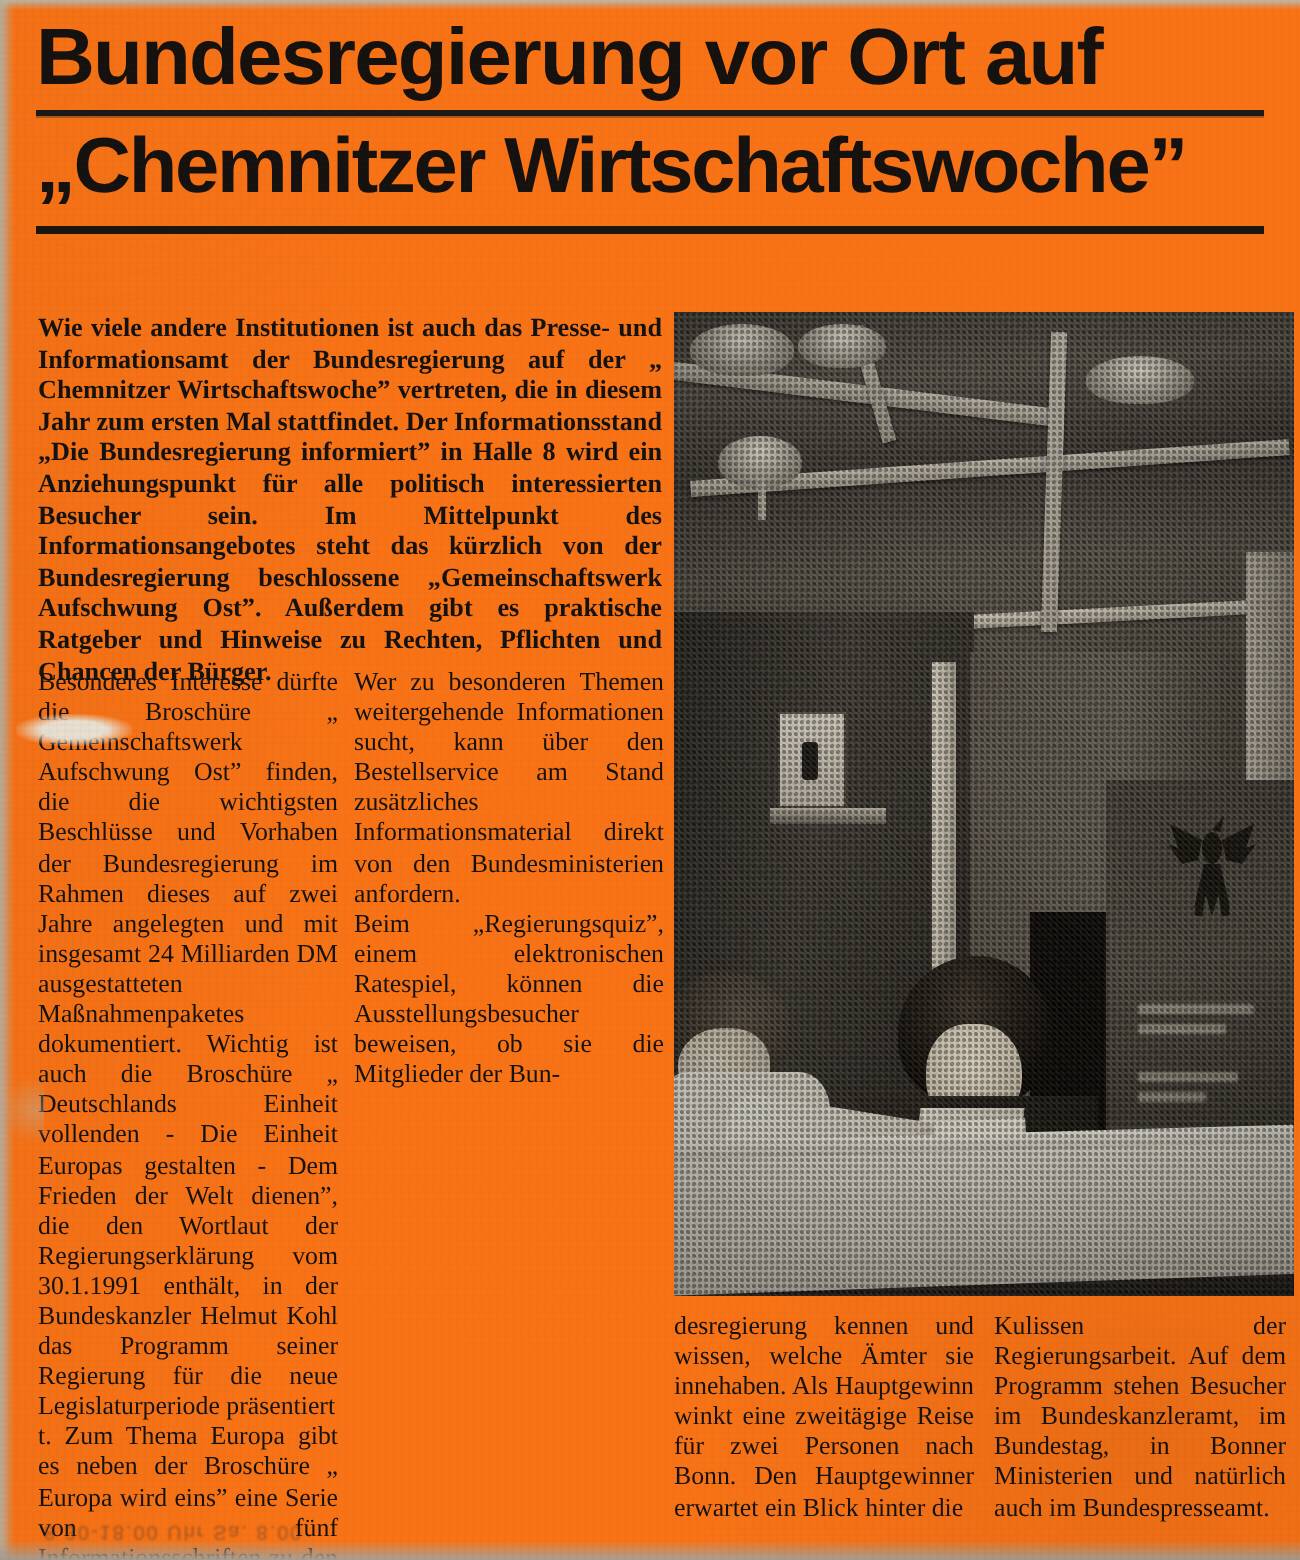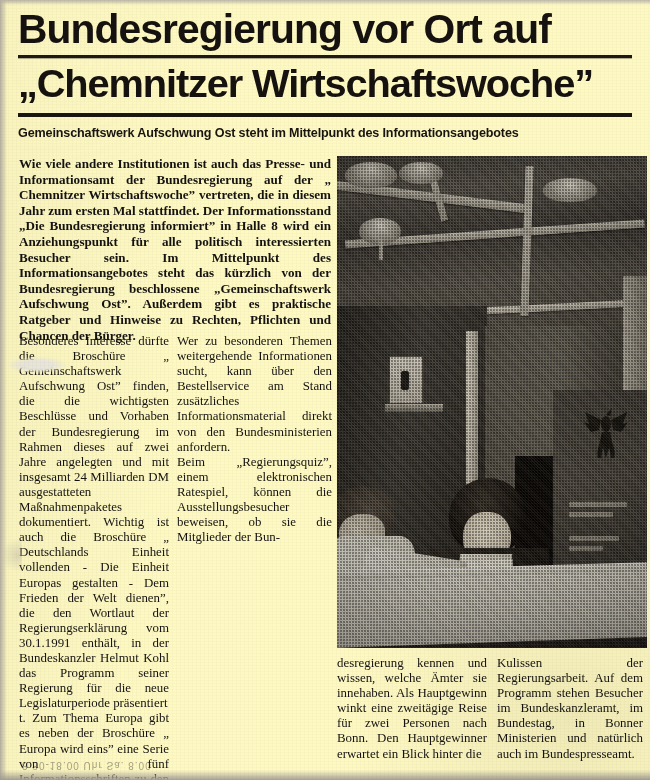--- a/index.html
+++ b/index.html
@@ -6,21 +6,21 @@
   html, body {
     margin: 0;
     padding: 0;
     background: #d8d4cb;
   }
   #page {
     position: relative;
     width: 650px;
     height: 780px;
     overflow: hidden;
-    background: #fef9c3;
+    background: #f97316;
     font-family: "Liberation Serif", "DejaVu Serif", serif;
     color: #141210;
   }
   
   #page::before {
     content: "";
     position: absolute;
     inset: 0;
     pointer-events: none;
     z-index: 40;
@@ -351,21 +351,20 @@
 </head>
 <body>
 
 <div id="page">
 
   <div class="masthead">
     <div class="headline-line">Bundesregierung vor Ort auf</div>
     <div class="rule-thin"></div>
     <div class="headline-line second">„​Chemnitzer Wirtschaftswoche”</div>
     <div class="rule-thick"></div>
-    <div class="subhead">Gemeinschaftswerk Aufschwung Ost steht im Mittelpunkt des Informationsangebotes</div>
   </div>
 
   <div class="lead">Wie viele andere Institutionen ist auch das Presse- und Informationsamt der Bundesregierung auf der „​Chemnitzer Wirtschaftswoche” vertreten, die in diesem Jahr zum ersten Mal stattfindet. Der Informationsstand „​Die Bundesregierung informiert” in Halle 8 wird ein Anziehungspunkt für alle politisch interessierten Besucher sein. Im Mittelpunkt des Informationsangebotes steht das kürzlich von der Bundesregierung beschlossene „​Gemeinschaftswerk Aufschwung Ost”. Außerdem gibt es praktische Ratgeber und Hinweise zu Rechten, Pflichten und Chancen der Bürger.</div>
 
   <div id="photo" role="img" aria-label="Messestand der Bundesregierung: zwei Personen an einem Informationstresen, rechts eine Stellwand mit Bundesadler">
 
     <div class="ph ceiling"></div>
 
     <div class="ph beam" style="left:-10px; top:36px; width:200px; height:9px; transform:rotate(7deg);"></div>
     <div class="ph beam" style="left:8px; top:74px; width:300px; height:8px; transform:rotate(-4deg);"></div>

